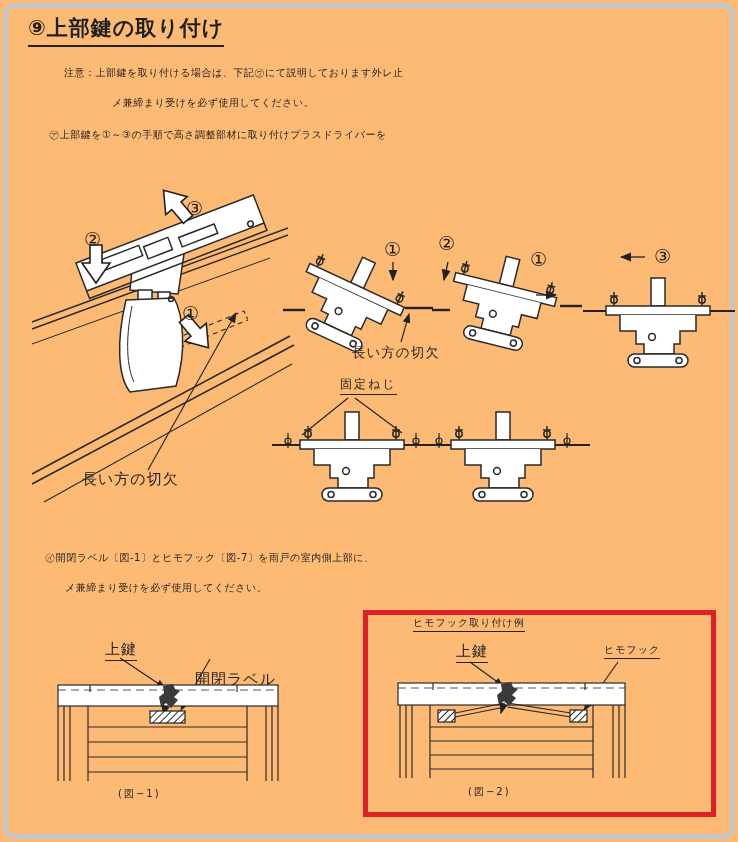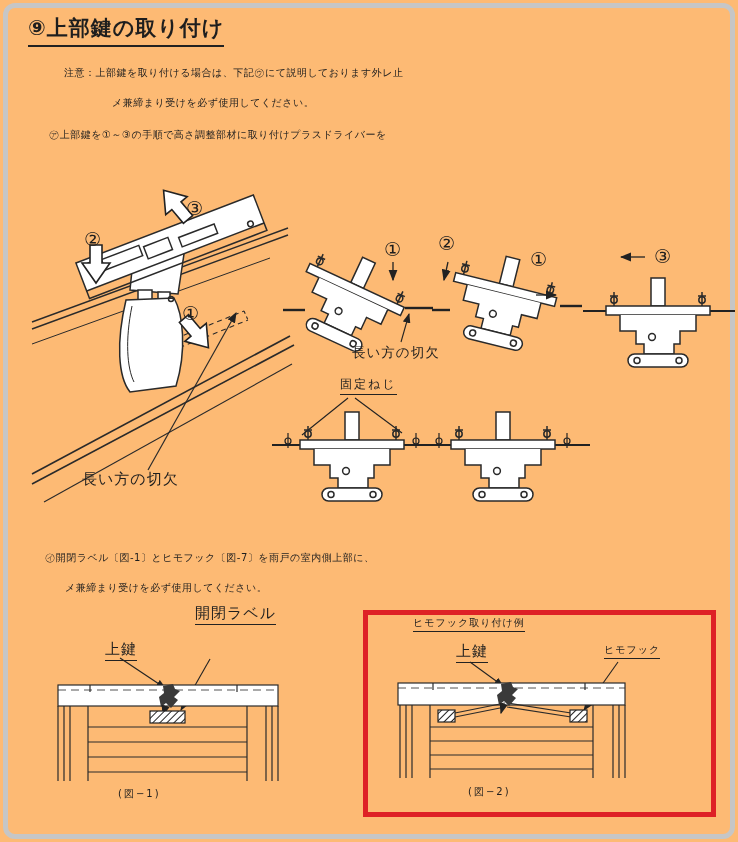--- a/index.html
+++ b/index.html
@@ -151,21 +151,21 @@
         <line x1="14" y1="48" x2="14" y2="63"></line>
       <circle cx="142" cy="56" r="3"></circle>
         <line x1="142" y1="48" x2="142" y2="63"></line>
     </g>
   </svg>
 
   <div class="para" style="left:45px;top:547px">㋑開閉ラベル〔図-1〕とヒモフック〔図-7〕を雨戸の室内側上部に、</div>
   <div class="para" style="left:65px;top:577px">メ兼締まり受けを必ず使用してください。</div>
 
   <span class="lbl ul" style="left:105px;top:640px;font-size:15px">上鍵</span>
-  <span class="lbl ul" style="left:195px;top:604px;font-size:15px">開閉ラベル</span>
+  <span class="lbl ul" style="left:195px;top:670px;font-size:15px">開閉ラベル</span>
   <svg class="diag" style="left:55px;top:636px" width="230" height="148" viewBox="0 0 230 148">
     <line x1="65" y1="22" x2="110" y2="52" stroke="#222" stroke-width="1.1" marker-end="url(#ah)"></line>
     <line x1="155" y1="23" x2="126" y2="74" stroke="#222" stroke-width="1.1" marker-end="url(#ah)"></line>
     <g stroke="#2a2a2a" stroke-width="1.2" fill="none">
       <rect x="3" y="49" width="220" height="21" fill="#fff"></rect>
       <line x1="3" y1="54" x2="223" y2="54" stroke-dasharray="8,5" stroke-width=".8"></line>
       <line x1="35" y1="49" x2="35" y2="56"></line>
         <line x1="182" y1="49" x2="182" y2="56"></line>
       <line x1="3" y1="70" x2="3" y2="145"></line>
         <line x1="9" y1="70" x2="9" y2="145"></line>

